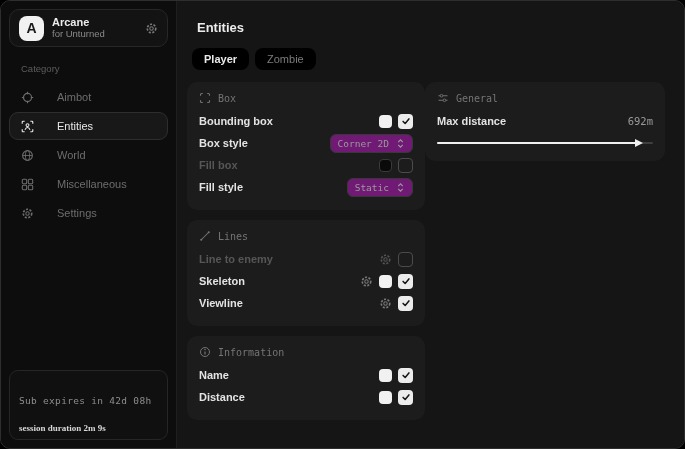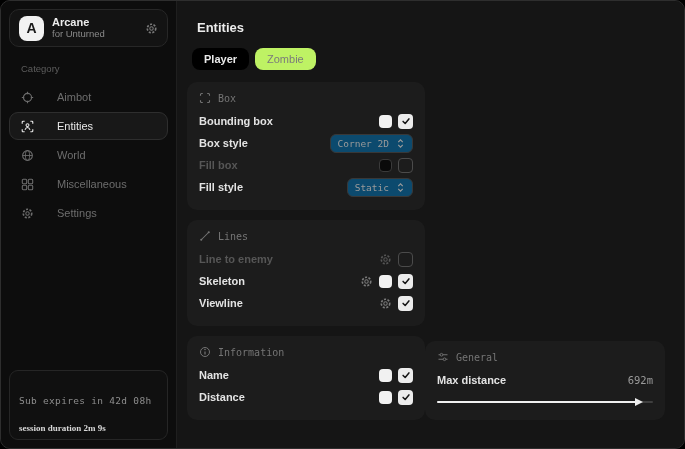--- a/index.html
+++ b/index.html
@@ -27,40 +27,40 @@
     color:#6d6d6d;font-size:11px;border:1px solid transparent;border-radius:9px;cursor:default;}
   .nav-item.active{background:#181818;border-color:#2e2e2e;color:#e8e8e8;}
   .sidebar-spacer{flex:1;}
   .footer-card{border:1px solid #262626;border-radius:9px;padding:24px 9px 6px;background:#101010;}
   .footer-line1{font-family:"DejaVu Sans Mono",monospace;font-size:9.5px;color:#8d8d8d;letter-spacing:.3px;}
   .footer-line2{font-size:9px;font-weight:bold;color:#d8d8d8;margin-top:17px;font-family:Liberation Serif, serif;}
   
   .main{flex:1;background:#151515;padding:10px 12px 10px 10px;overflow:hidden;}
   .page-title{font-size:13px;font-weight:bold;color:#ececec;margin:9px 0 13px 10px;}
   .tabs{display:flex;gap:6px;margin-left:5px;}
-  .tab{padding:5px 12px;border-radius:8px;font-size:11px;color:#7b7b7b;background:#bef264;cursor:default;}
+  .tab{padding:5px 12px;border-radius:8px;font-size:11px;color:#7b7b7b;background:#000000;cursor:default;}
   .tab.active{background:#000000;color:#eaeaea;font-weight:bold;}
-  .columns{display:flex;margin-top:12px;align-items:flex-end;}
+  .columns{display:flex;margin-top:12px;align-items:flex-start;}
   .col-left{width:238px;display:flex;flex-direction:column;gap:10px;}
   .col-right{width:240px;}
   .panel{background:#1c1c1c;border-radius:10px;padding:10px 12px 12px;}
   .panel-header{display:flex;align-items:center;gap:7px;color:#757575;
     font-family:"DejaVu Sans Mono",monospace;font-size:10px;margin-bottom:6px;}
   .row{display:flex;align-items:center;justify-content:space-between;height:22px;}
   .row-label{font-size:11px;font-weight:600;color:#e3e3e3;}
   .row.dimmed .row-label{color:#565656;}
   .controls{display:flex;align-items:center;gap:6px;}
   .swatch{width:13px;height:13px;border-radius:4px;cursor:default;}
   .swatch.white{background:#f1f1f1;}
   .swatch.black{background:#0a0a0a;border:1px solid #3a3a3a;}
   .checkbox{width:15px;height:15px;border-radius:4px;display:flex;align-items:center;
     justify-content:center;cursor:default;}
   .checkbox.checked{background:#ececec;}
   .checkbox.unchecked{border:1px solid #4b4b4b;background:transparent;}
-  .dropdown{display:flex;align-items:center;gap:7px;background:#0c4a6e;border:1px solid #383838;
+  .dropdown{display:flex;align-items:center;gap:7px;background:#701a75;border:1px solid #383838;
     border-radius:6px;padding:3px 7px;color:#9a9a9a;cursor:default;
     font-family:"DejaVu Sans Mono",monospace;font-size:9.5px;}
   .gear{color:#7a7a7a;}
   .row.dimmed .gear{color:#555;}
   
   .gp-row{display:flex;align-items:center;justify-content:space-between;height:22px;margin-top:2px;}
   .gp-value{font-family:"DejaVu Sans Mono",monospace;font-size:10.5px;color:#9a9a9a;}
   .slider{position:relative;height:12px;margin-top:5px;cursor:default;}
   .slider-track{position:absolute;top:5px;left:0;right:0;height:2px;background:#3f3f3f;border-radius:2px;}
   .slider-fill{position:absolute;top:5px;left:0;height:2px;background:#f0f0f0;border-radius:2px;}

